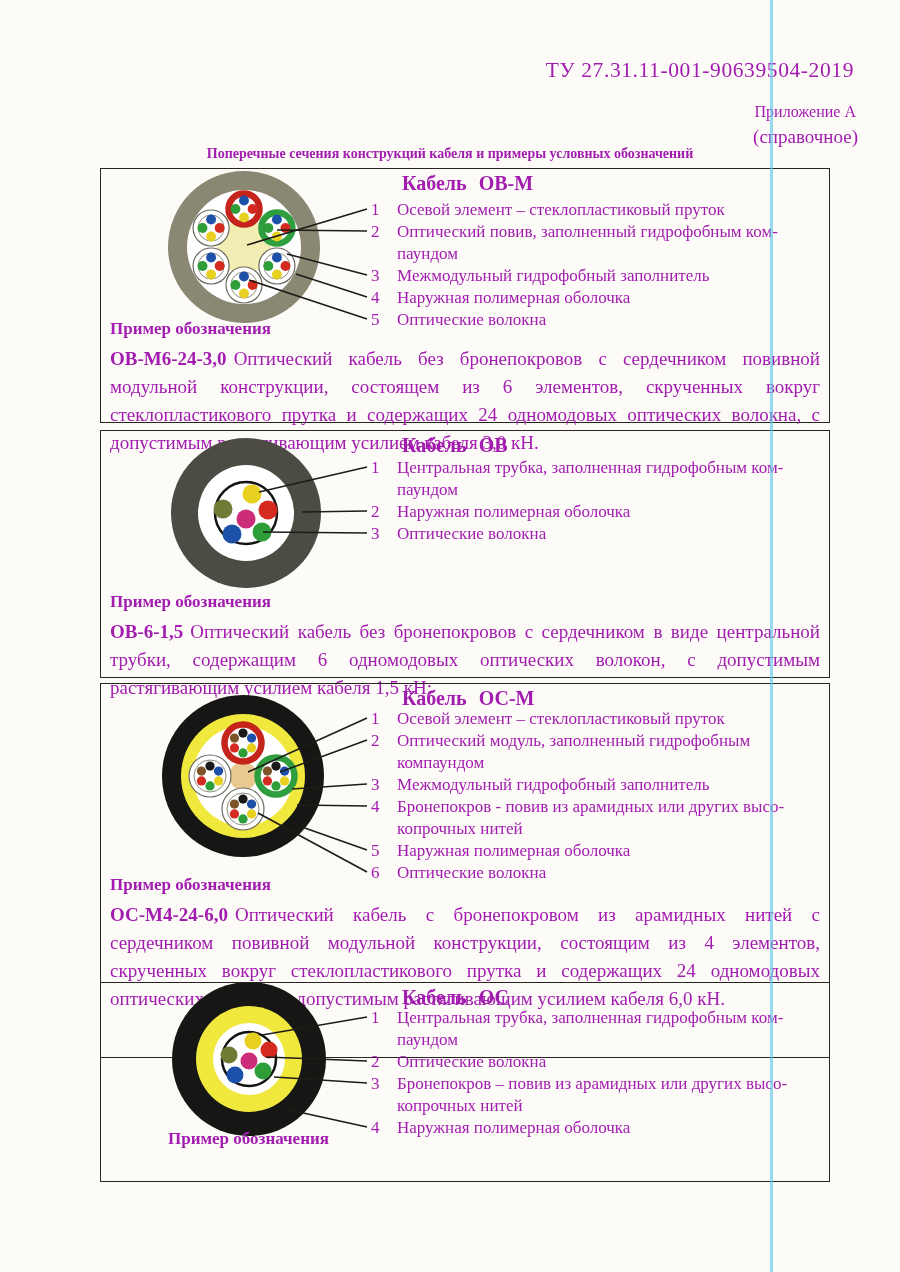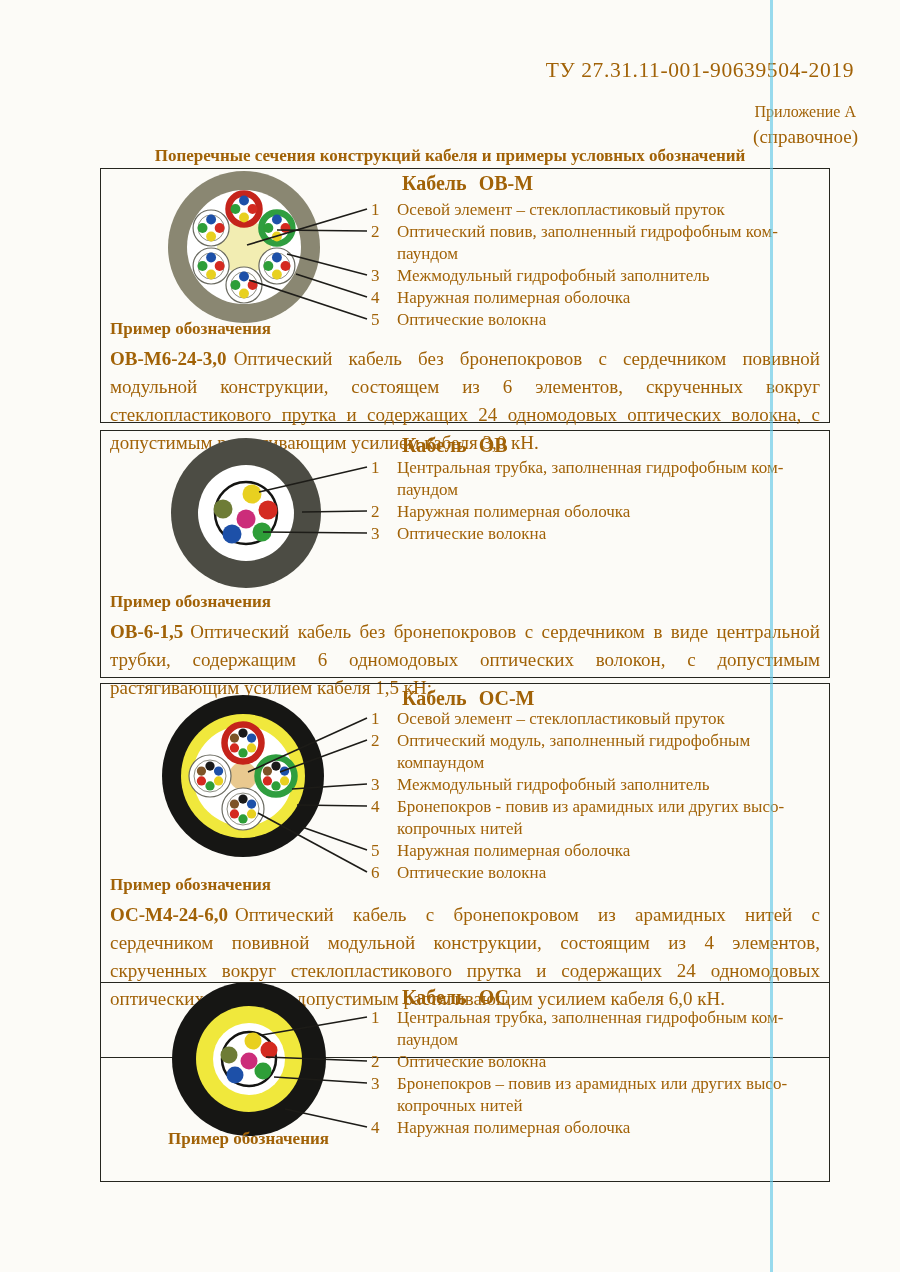--- a/index.html
+++ b/index.html
@@ -1,27 +1,27 @@
 <!DOCTYPE html>
 <html lang="ru"><head>
 <meta charset="utf-8">
 <style>
   html,body{margin:0;padding:0;background:#e8e8e6;}
   .page{
     position:relative;width:900px;height:1272px;margin:0 auto;
-    background:#fcfbf7;color:#a16207;overflow:hidden;
+    background:#fcfbf7;color:#a21caf;overflow:hidden;
     font-family:"Liberation Serif","DejaVu Serif",serif;
   }
   .cyan-line{position:absolute;left:770px;top:0;width:3px;height:100%;
     background:rgba(98,200,232,.65);z-index:40;}
   .doc-number{position:absolute;top:58px;right:46px;font-size:21.5px;letter-spacing:.6px;}
   .annex{position:absolute;top:103px;right:44px;font-size:16px;}
   .annex-note{position:absolute;top:126px;right:42px;font-size:19px;}
   .main-title{position:absolute;top:146px;left:100px;width:700px;text-align:center;
-    font-weight:bold;font-size:17px;}
+    font-weight:bold;font-size:14px;}
   .box{position:absolute;left:100px;width:730px;border:1.6px solid #26261f;
     box-sizing:border-box;background:transparent;}
   .diagram{position:absolute;left:0;top:0;pointer-events:none;}
   .cable-title{position:absolute;left:301px;top:3px;font-weight:bold;font-size:20px;
     word-spacing:7px;}
   .legend{position:absolute;left:270px;width:470px;}
   .leg-row{display:flex;align-items:flex-start;font-size:17px;line-height:22px;}
   .leg-num{width:16px;flex:none;margin-right:10px;text-align:left;}
   .leg-text{white-space:pre-line;width:434px;}
   .example{position:absolute;left:9px;right:9px;}

